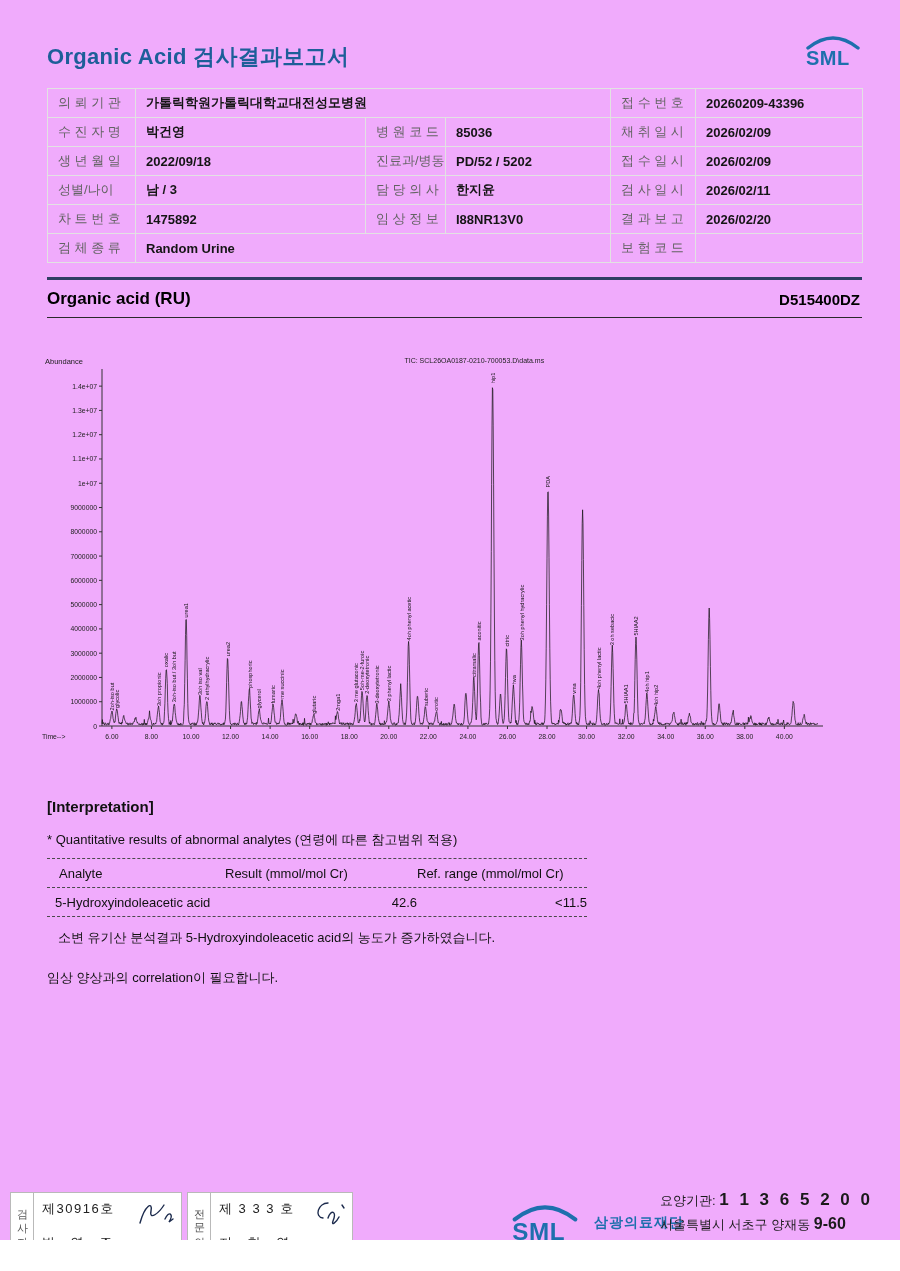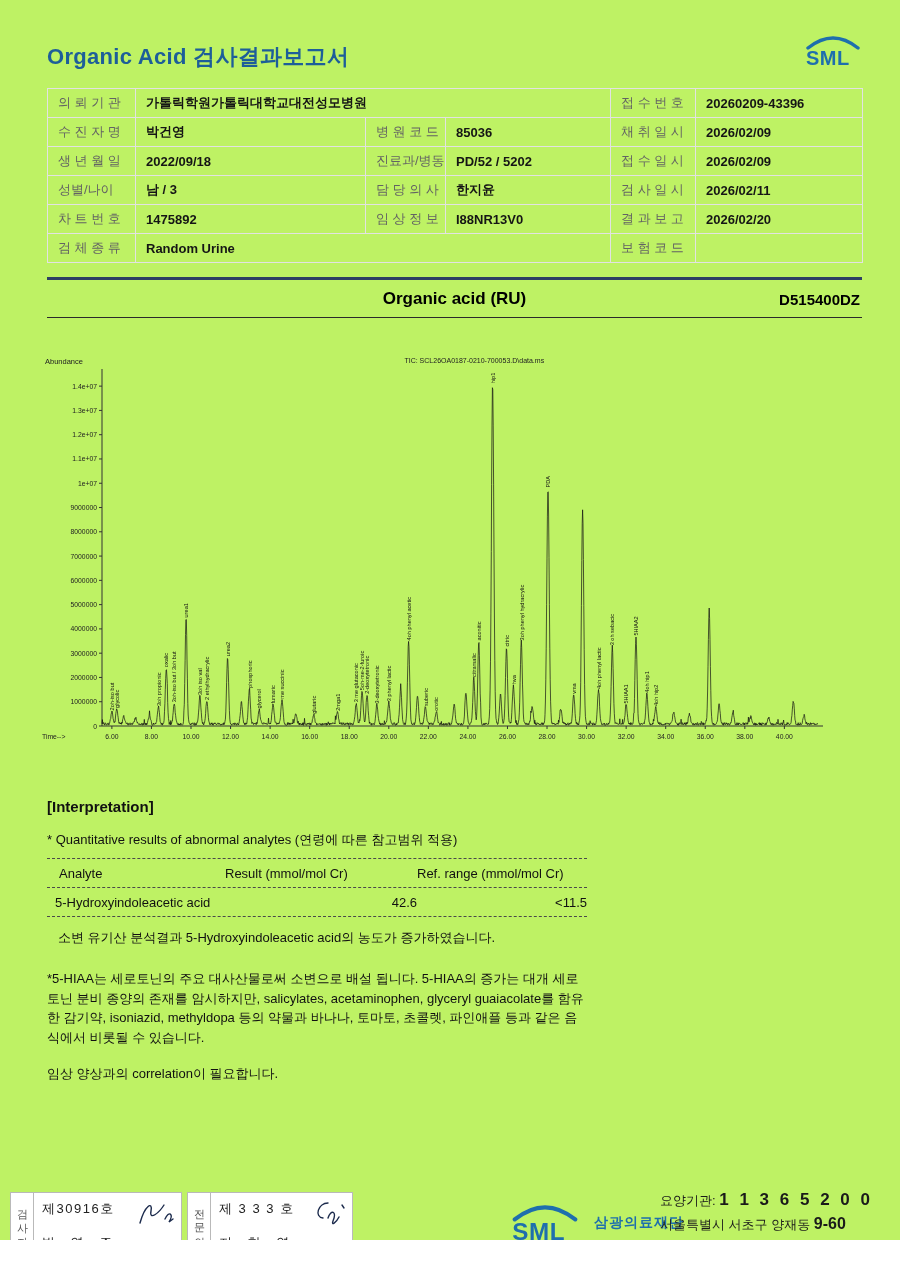--- a/index.html
+++ b/index.html
@@ -1,30 +1,30 @@
 <!DOCTYPE html>
 <html><head>
 <meta charset="utf-8">
 <style>
   *{box-sizing:border-box;margin:0;padding:0}
   html,body{background:#fff}
-  .page{position:relative;width:900px;height:1240px;background:#bef264;overflow:hidden;
+  .page{position:relative;width:900px;height:1240px;background:#f0abfc;overflow:hidden;
         font-family:"Liberation Sans","DejaVu Sans",sans-serif;color:#111}
 
   .report-title{position:absolute;left:47px;top:42px;font-size:22px;font-weight:bold;color:#1d5e99;letter-spacing:.3px}
   .logo-top{position:absolute;right:38px;top:32px}
 
   table.info{position:absolute;left:47px;top:88px;width:815px;border-collapse:collapse;table-layout:fixed;font-size:13px}
   table.info td{border:1px solid #e2e2e2;padding:4px 10px;height:29px;white-space:nowrap;overflow:hidden}
   table.info td.lbl{color:#636363;font-weight:400}
   table.info td.val{color:#151515;font-weight:600}
 
   .rule-thick{position:absolute;left:47px;top:277px;width:815px;height:3px;background:#2e3f63}
   .section-bar{position:absolute;left:47px;top:289px;width:815px;height:26px}
-  .section-title{position:absolute;left:0;right:0;text-align:center;font-size:17px;font-weight:bold;color:#000}
+  .section-title{position:absolute;left:0;right:0;font-size:17px;font-weight:bold;color:#000}
   .section-code{position:absolute;right:2px;top:2px;font-size:15px;font-weight:bold;color:#000}
   .rule-thin{position:absolute;left:47px;top:317px;width:815px;height:1px;background:#2a2a2a}
 
   .chart{position:absolute;left:40px;top:352px;width:792px;height:406px}
 
   .interp{position:absolute;left:47px;top:798px;width:540px;font-size:13px;color:#111}
   .interp .hd{font-size:15px;font-weight:bold;margin-bottom:16px}
   .interp .note{margin-bottom:9px}
   .dash{border-top:1.5px dashed #4a4a4a;height:0;margin:2px 0}
   .trow{display:flex;padding:5px 0 4px 0}
@@ -253,21 +253,20 @@
       <div class="c3">Ref. range (mmol/mol Cr)</div>
     </div>
     <div class="dash"></div>
     <div class="trow vals">
       <div class="c1">5-Hydroxyindoleacetic acid</div>
       <div class="c2">42.6</div>
       <div class="c3">&lt;11.5</div>
     </div>
     <div class="dash"></div>
     <div class="summary">소변 유기산 분석결과 5-Hydroxyindoleacetic acid의 농도가 증가하였습니다.</div>
-    <div class="detail">*5-HIAA는 세로토닌의 주요 대사산물로써 소변으로 배설 됩니다. 5-HIAA의 증가는 대개 세로토닌 분비 종양의 존재를 암시하지만, salicylates, acetaminophen, glyceryl guaiacolate를 함유한 감기약, isoniazid, methyldopa 등의 약물과 바나나, 토마토, 초콜렛, 파인애플 등과 같은 음식에서 비롯될 수 있습니다.</div>
     <div class="closing">임상 양상과의 correlation이 필요합니다.</div>
   </div>
 
   <div class="stamp" id="stamp-examiner">
     <div class="role">검사자</div>
     <div class="body">
       <div class="lic">제30916호</div>
       <div class="nm">박 영 주</div>
       <svg class="sig" width="40" height="30" viewBox="0 0 40 30">
         <path d="M3 24 C8 6 16 2 14 12 C12 22 22 14 27 6 M28 20 C32 11 37 15 32 23 L36 20" fill="none" stroke="#1c2b4d" stroke-width="1.4" stroke-linecap="round"></path>

